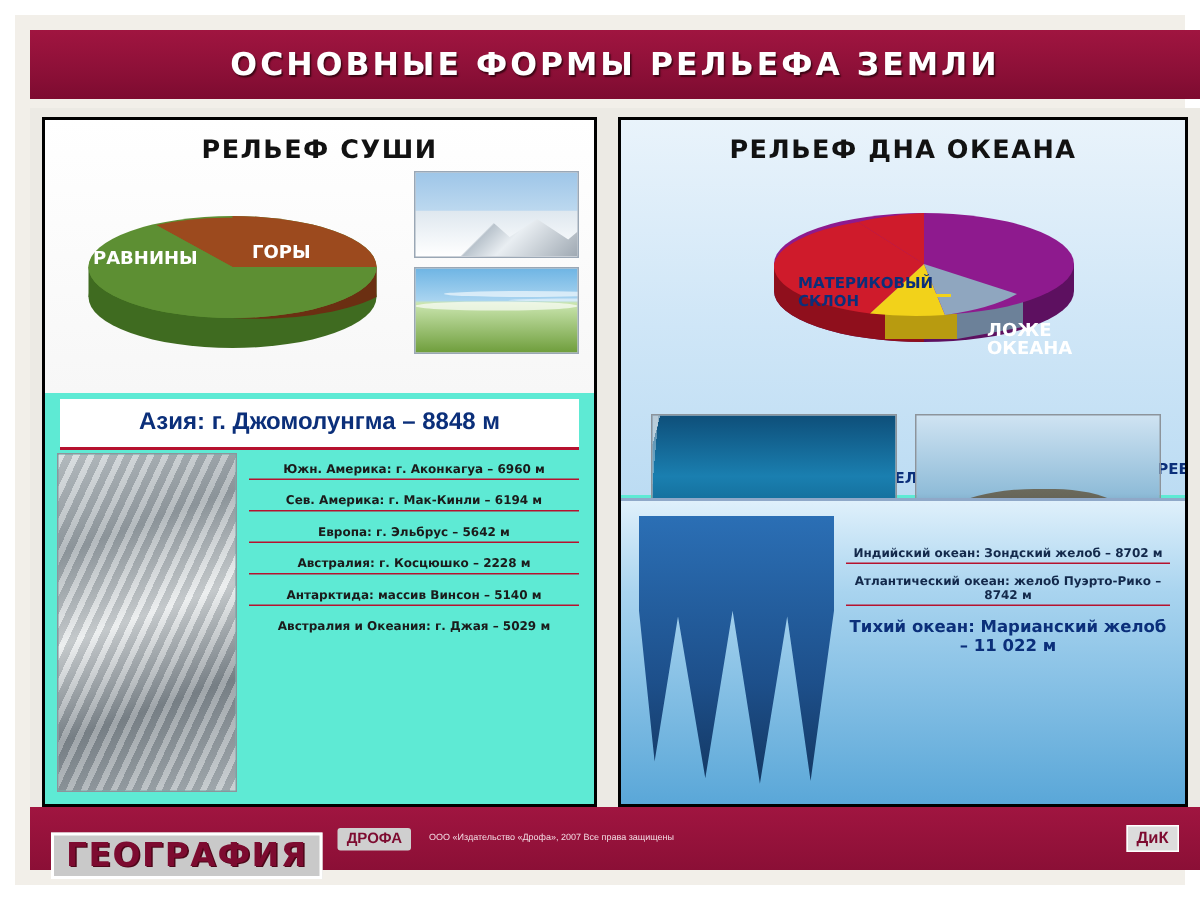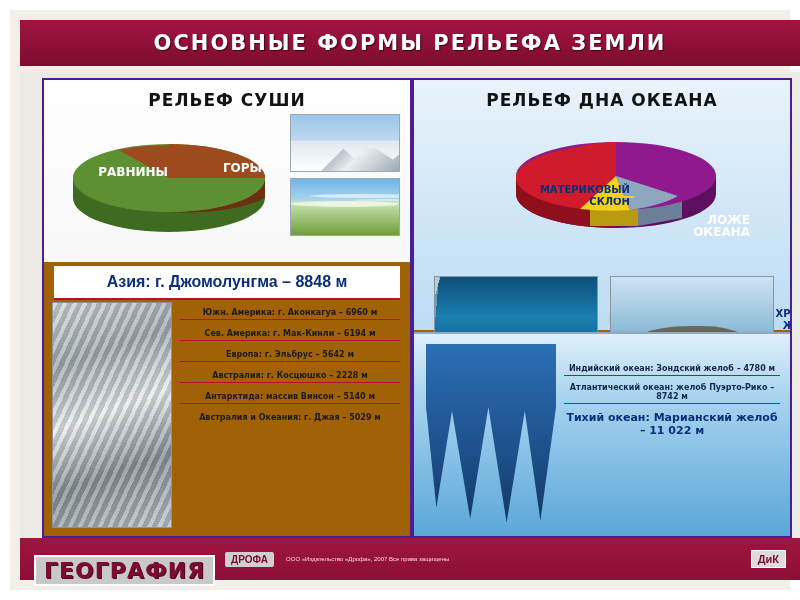--- a/index.html
+++ b/index.html
@@ -26,22 +26,22 @@
     text-shadow:1px 1px 1px #3d0615;
     font-family:"DejaVu Sans", sans-serif;
   }
   
   .body-area{
     position:absolute;left:10px;top:62px;width:780px;height:472px;
     background:#eceae4;
   }
   .panel{
     position:absolute;top:6px;bottom:6px;
-    background:#a16207;border:2px solid #4c1d95;
-    box-sizing:border-box;overflow:hidden;margin-left:14px;
+    background:#5eead4;border:2px solid #000000;
+    box-sizing:border-box;overflow:hidden;
   }
   .panel-left{left:8px;width:370px;}
   .panel-right{right:8px;width:380px;}
   .panel-title{
     text-align:center;font-weight:bold;font-size:17px;color:#121212;
     letter-spacing:1px;margin-top:10px;
     font-family:"DejaVu Sans", sans-serif;
   }
   
   .left-top{
@@ -107,21 +107,21 @@
   
   .right-top{
     position:absolute;left:0;top:0;width:100%;height:250px;
     background:linear-gradient(180deg,#e9f3fb 0%,#cfe6f7 55%,#bcdcf3 100%);
   }
   .ocean-pie{
     position:absolute;left:92px;top:56px;width:220px;height:110px;
   }
   .lbl{
     position:absolute;font-weight:bold;font-family:"DejaVu Sans", sans-serif;
-    color:#0b2f7a;font-size:10px;line-height:12px;text-align:right;
+    color:#0b2f7a;font-size:10px;line-height:12px;text-align:left;
   }
   .lbl-slope{left:26px;top:48px;width:98px;}
   .lbl-bed{left:152px;top:78px;width:92px;color:#ffffff;font-size:12px;}
   .lbl-shelf{left:78px;top:178px;width:70px;}
   .lbl-ridges{left:178px;top:172px;width:150px;}
   .leader{position:absolute;background:#f2d21a;height:2px;transform-origin:left center;}
   .ocean-photos{
     position:absolute;left:20px;top:196px;right:16px;height:118px;
     display:flex;gap:12px;
   }
@@ -271,21 +271,21 @@
 
         <div class="ocean-photos">
           <div class="ophoto ophoto-underwater"></div>
           <div class="ophoto ophoto-island"></div>
         </div>
       </div>
 
       <div class="trench-box">
         <div class="trench-shape"></div>
         <div class="trench-lines">
-          <div class="trench-line">Индийский океан: Зондский желоб – 4780 м</div>
+          <div class="trench-line">Индийский океан: Зондский желоб – 8702 м</div>
           <div class="trench-line">Атлантический океан: желоб Пуэрто-Рико – 8742 м</div>
           <div class="trench-main">Тихий океан: Марианский желоб – 11 022 м</div>
         </div>
       </div>
     </div>
 
   </div>
 
   <div class="footer">
     <div class="footer-brand">ГЕОГРАФИЯ</div>

